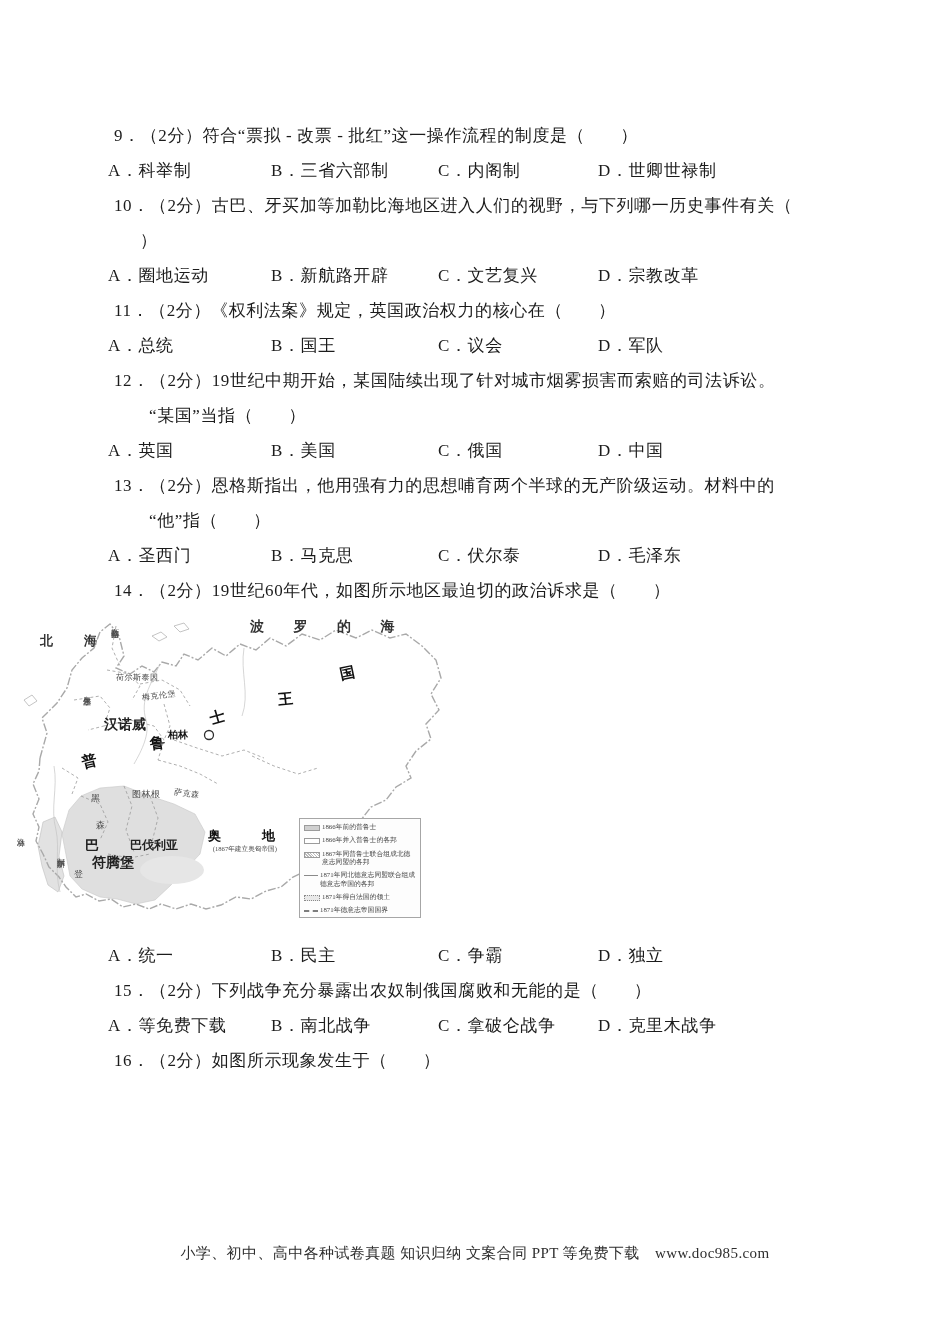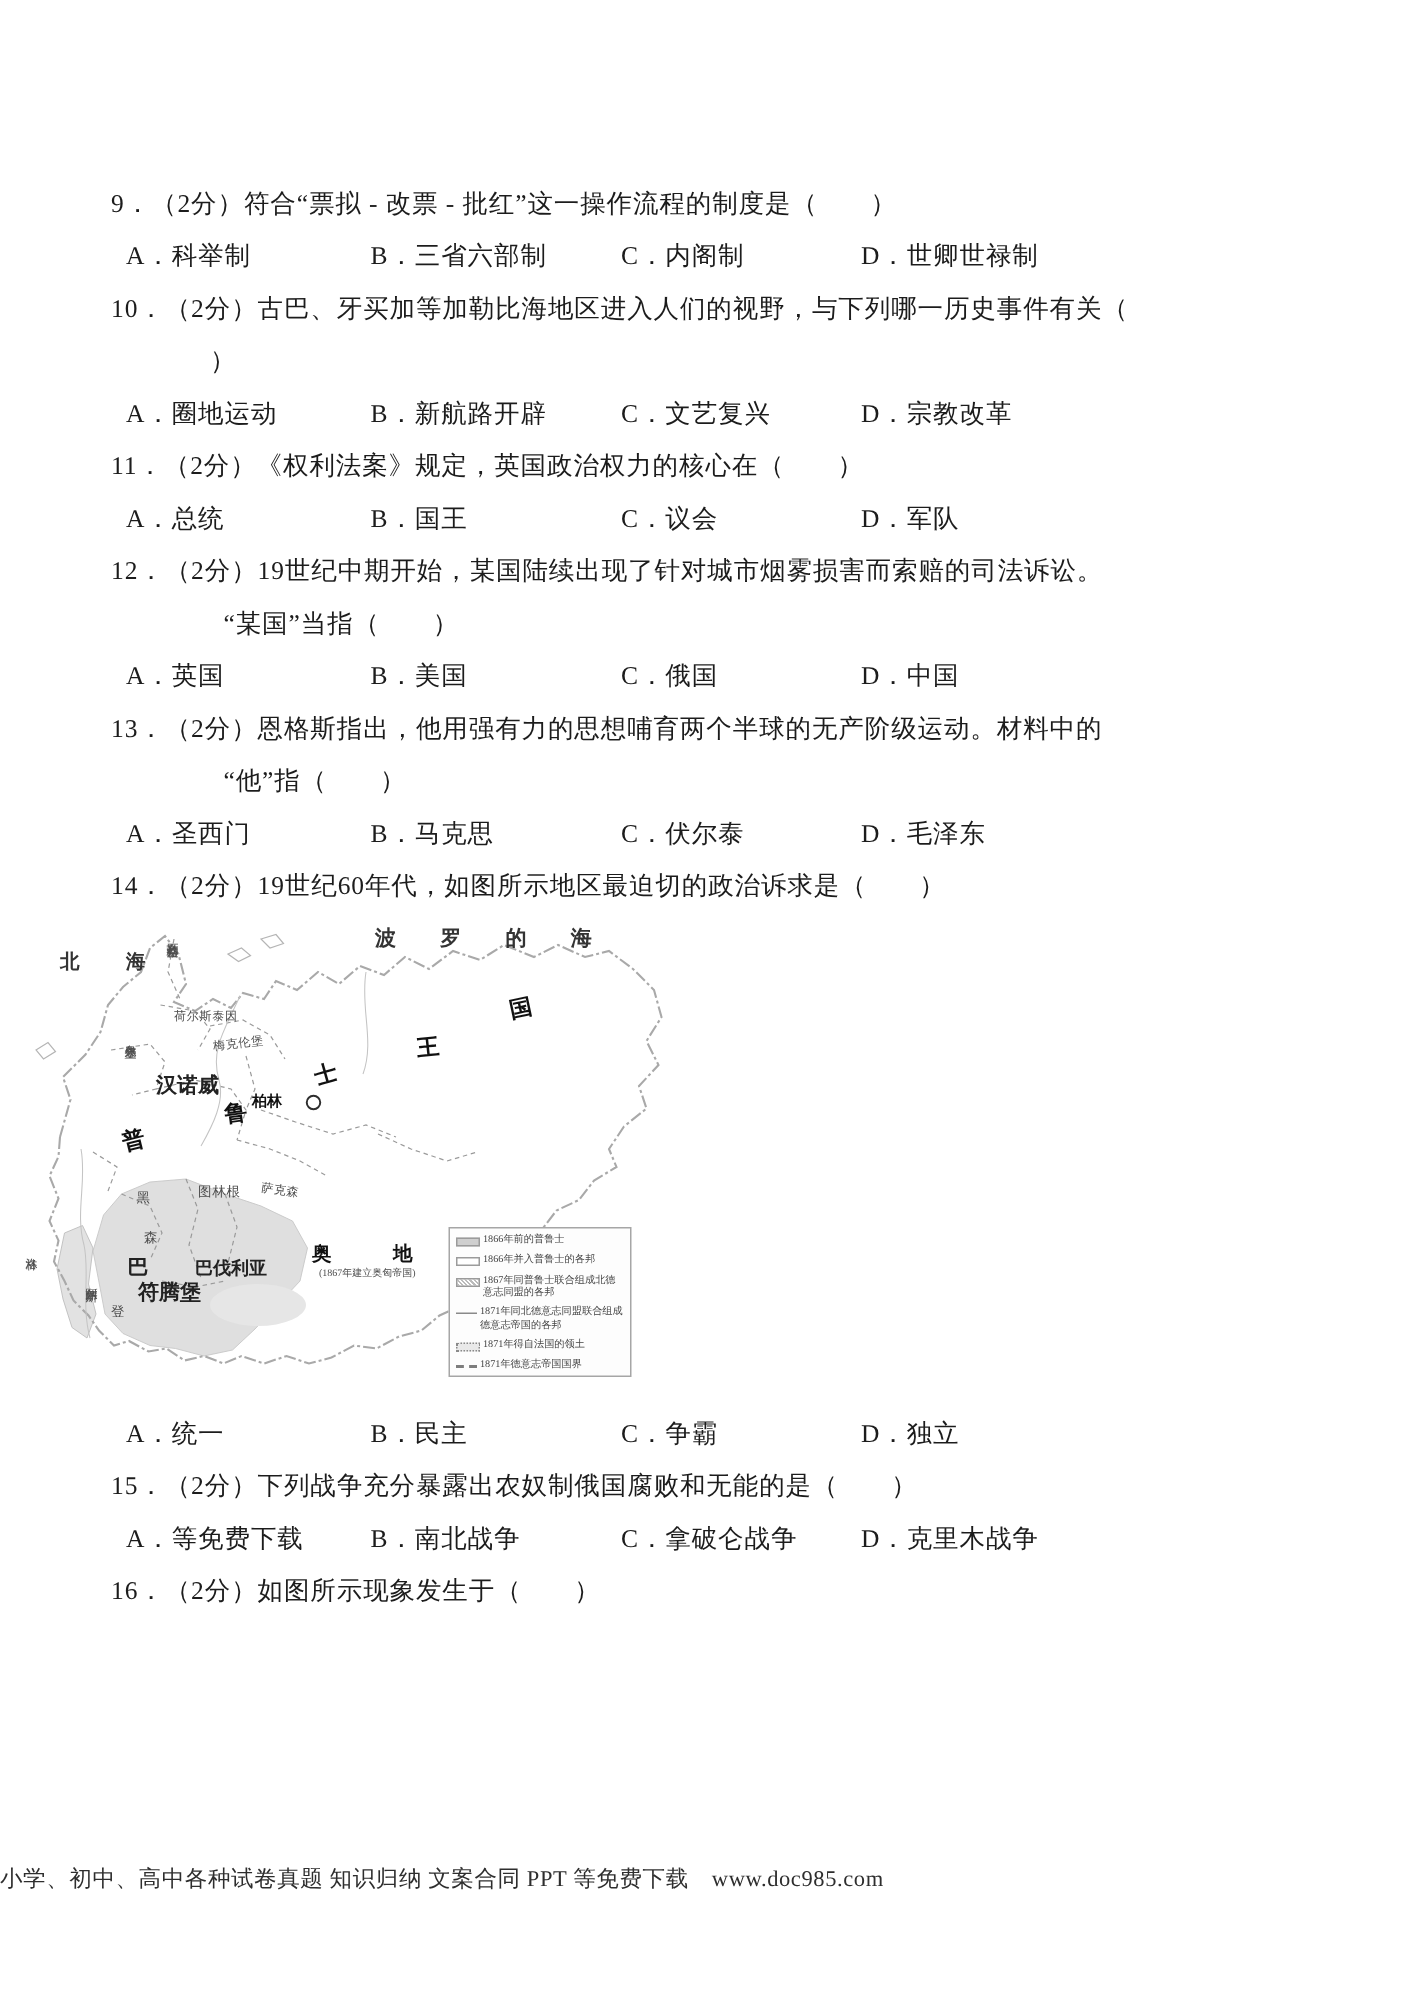--- a/index.html
+++ b/index.html
@@ -3,24 +3,24 @@
 <meta charset="utf-8">
 <style>
   html,body{margin:0;padding:0;}
   body{
     width:950px;height:1344px;background:#ffffff;position:relative;
     font-family:"Liberation Serif","DejaVu Serif",serif;color:#1c1c1c;
     overflow:hidden;
   }
   .doc{padding-top:118px;}
   .line{height:35px;line-height:35px;font-size:17px;letter-spacing:0.6px;
-        padding-left:74px;white-space:nowrap;}
+        padding-left:114px;white-space:nowrap;}
   .cont{padding-left:149px;}
   .cont-close{padding-left:140px;}
-  .opts{padding-left:84px;display:flex;}
+  .opts{padding-left:108px;display:flex;}
   .opt{display:inline-block;white-space:nowrap;}
   .opt.a{width:163px;}
   .opt.b{width:167px;}
   .opt.c{width:160px;}
   .opt.d{width:220px;}
 
   
   .map-wrap{position:relative;width:452px;height:330px;margin-left:12px;}
   .map-wrap svg{position:absolute;left:0;top:0;}
   .mlabel{position:absolute;color:#2b2b2b;line-height:1;white-space:nowrap;}
@@ -39,21 +39,21 @@
               line-height:1.25;letter-spacing:0;}
   .lsym{width:14px;flex:0 0 14px;margin-top:2px;margin-right:2px;}
   .lsym.sq{height:4px;background:#cfcfcf;border:0.5px solid #9b9b9b;width:9px;}
   .lsym.sqo{height:4px;background:#fff;border:0.5px solid #9b9b9b;width:9px;}
   .lsym.sqh{height:4px;background:repeating-linear-gradient(45deg,#bbb 0,#bbb 1px,#fff 1px,#fff 2px);border:0.5px solid #9b9b9b;width:9px;}
   .lsym.ln{height:0;border-top:1px solid #8a8a8a;width:12px;margin-top:4px;}
   .lsym.dt{height:4px;background:#e9e9e9;border:0.5px dotted #8a8a8a;width:9px;}
   .lsym.bd{height:0;border-top:2px dashed #7d7d7d;width:12px;margin-top:4px;}
 
   .footer{position:absolute;left:0;right:0;top:1240px;height:26px;line-height:26px;
-          text-align:left;font-size:15px;color:#2e2e2e;letter-spacing:0.4px;}
+          text-align:center;font-size:15px;color:#2e2e2e;letter-spacing:0.4px;}
 </style>
 </head>
 <body>
 
 <div class="doc">
 
   <div class="line"><span>9．（2分）符合“票拟 - 改票 - 批红”这一操作流程的制度是（　　）</span></div>
   <div class="line opts">
     <span class="opt a">A．科举制</span>
     <span class="opt b">B．三省六部制</span>

